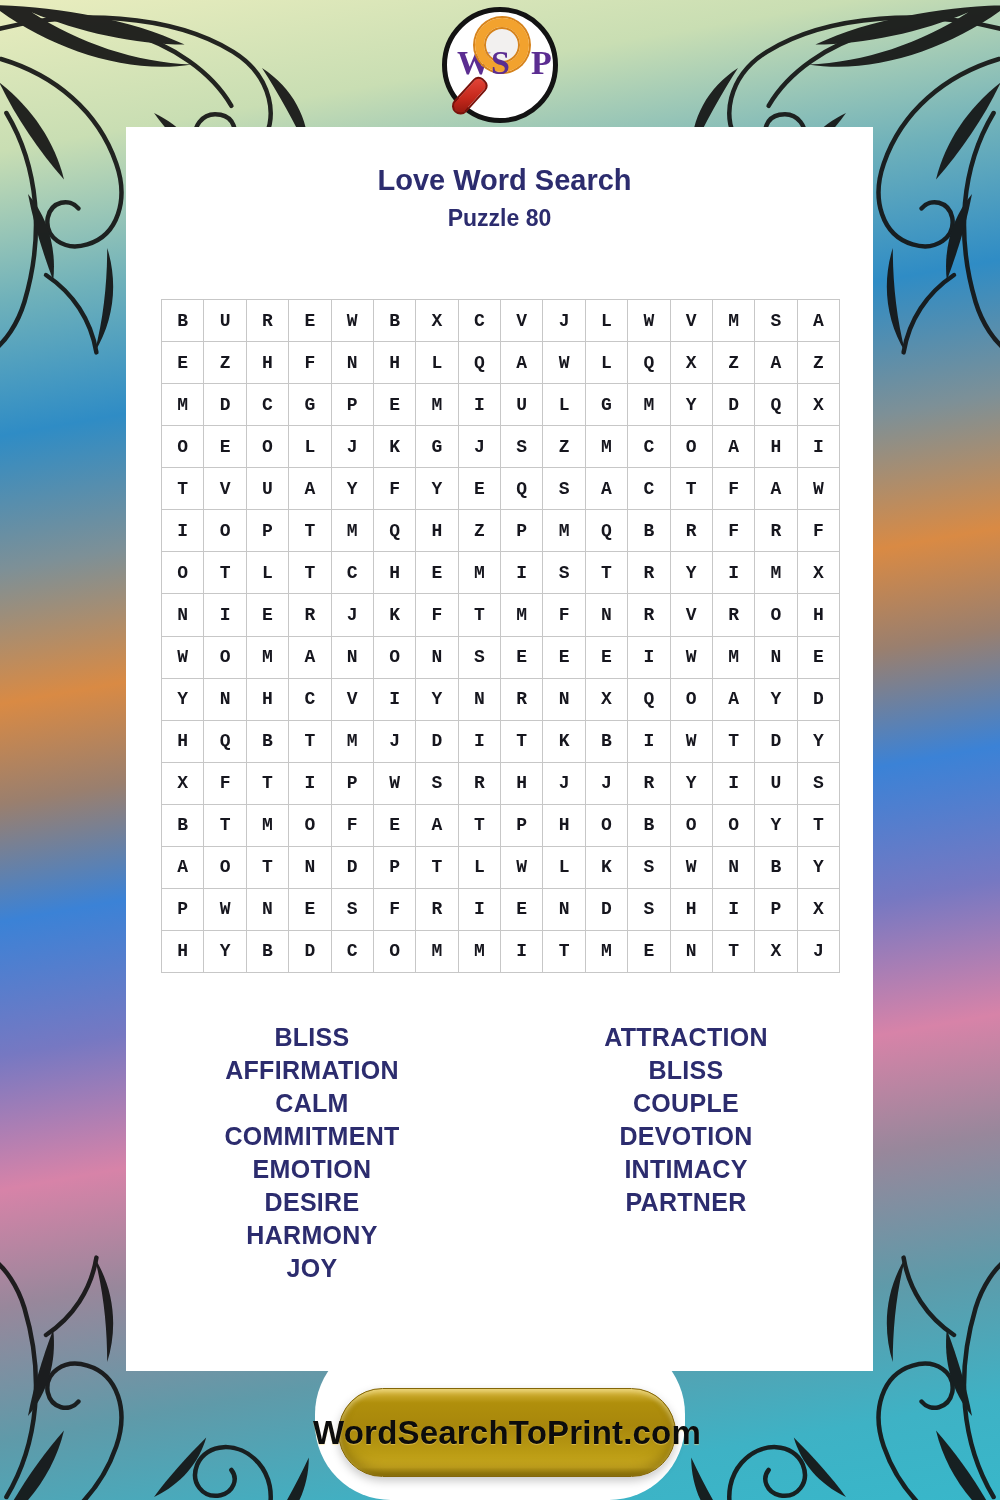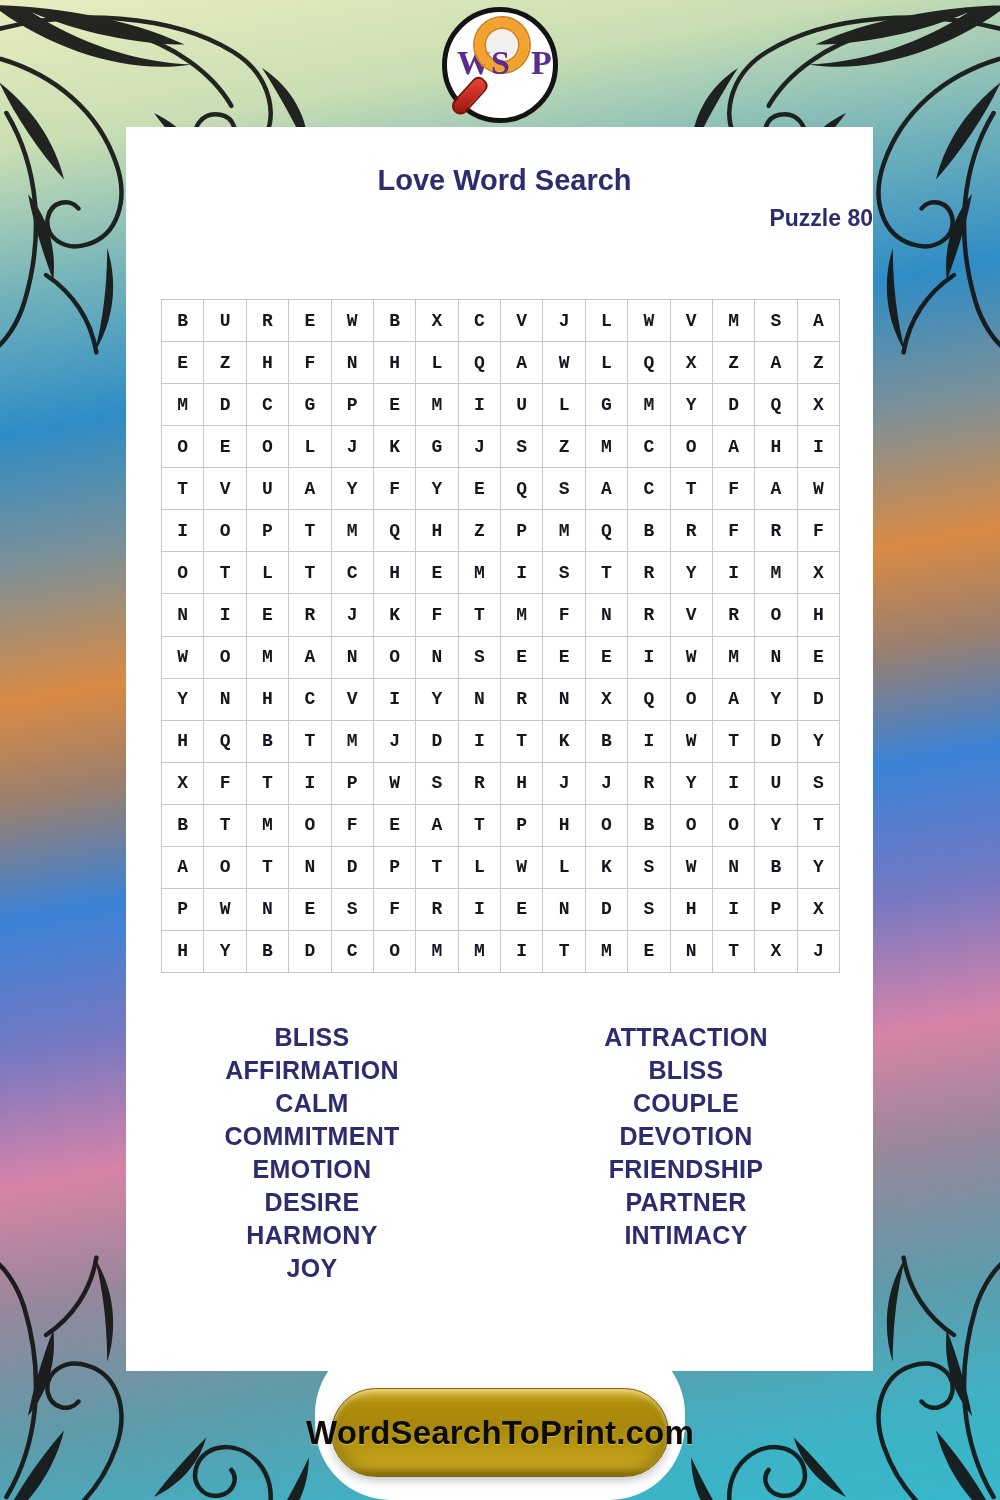--- a/index.html
+++ b/index.html
@@ -65,21 +65,21 @@
   .card {
     position:absolute; left:126px; top:127px; width:747px; height:1244px;
     background:#fff; z-index:2;
   }
 
   .page-title {
     position:absolute; left:126px; top:164px; width:757px; text-align:center;
     font-size:29px; font-weight:bold; color:var(--navy,#2c2c6e); z-index:3;
   }
   .page-subtitle {
-    position:absolute; left:126px; top:205px; width:747px; text-align:right;
+    position:absolute; left:126px; top:205px; width:747px; text-align:center;
     font-size:23px; font-weight:bold; color:var(--navy,#2c2c6e); z-index:3;
   }
 
   
   .grid {
     position:absolute; left:161px; top:299px; width:679px; height:674px;
     display:grid;
     grid-template-columns:repeat(16,1fr);
     grid-template-rows:repeat(16,1fr);
     border-top:1px solid #c7c7c7; border-left:1px solid #c7c7c7;
@@ -102,21 +102,21 @@
     font-size:25px; font-weight:bold; color:var(--navy,#2c2c6e);
     line-height:33px; letter-spacing:.3px;
   }
 
   
   .btn-blob {
     position:absolute; left:315px; top:1338px; width:370px; height:162px;
     background:#fff; border-radius:76px; z-index:4;
   }
   .site-button {
-    position:absolute; left:331px; top:1388px; width:338px; height:89px;
+    position:absolute; left:338px; top:1388px; width:338px; height:89px;
     border-radius:45px; border:1px solid #83660a;
     background:linear-gradient(180deg,
       #dcba40 0%, #b08f0c 16%, #a8870c 42%, #bb9c14 74%, #cbaa20 90%, #9a7d06 100%);
     box-shadow:inset 0 3px 5px rgba(255,243,180,.55),
                inset 0 -7px 12px rgba(80,60,0,.38),
                0 4px 10px rgba(0,0,0,.22);
     display:flex; align-items:center; justify-content:center;
     z-index:5; cursor:pointer;
   }
   .site-button span {
@@ -440,21 +440,20 @@
     <div class="word-item">EMOTION</div>
     <div class="word-item">DESIRE</div>
     <div class="word-item">HARMONY</div>
     <div class="word-item">JOY</div>
   </div>
 <div class="word-col right">
     <div class="word-item">ATTRACTION</div>
     <div class="word-item">BLISS</div>
     <div class="word-item">COUPLE</div>
     <div class="word-item">DEVOTION</div>
-    <div class="word-item">FRIENDSHIP</div>
+    <div class="word-item">INTIMACY</div>
     <div class="word-item">PARTNER</div>
-    <div class="word-item">INTIMACY</div>
   </div>
 
 <div class="btn-blob"></div>
 <div class="site-button">
   <span>WordSearchToPrint.com</span>
 </div>
 
 </body></html>

